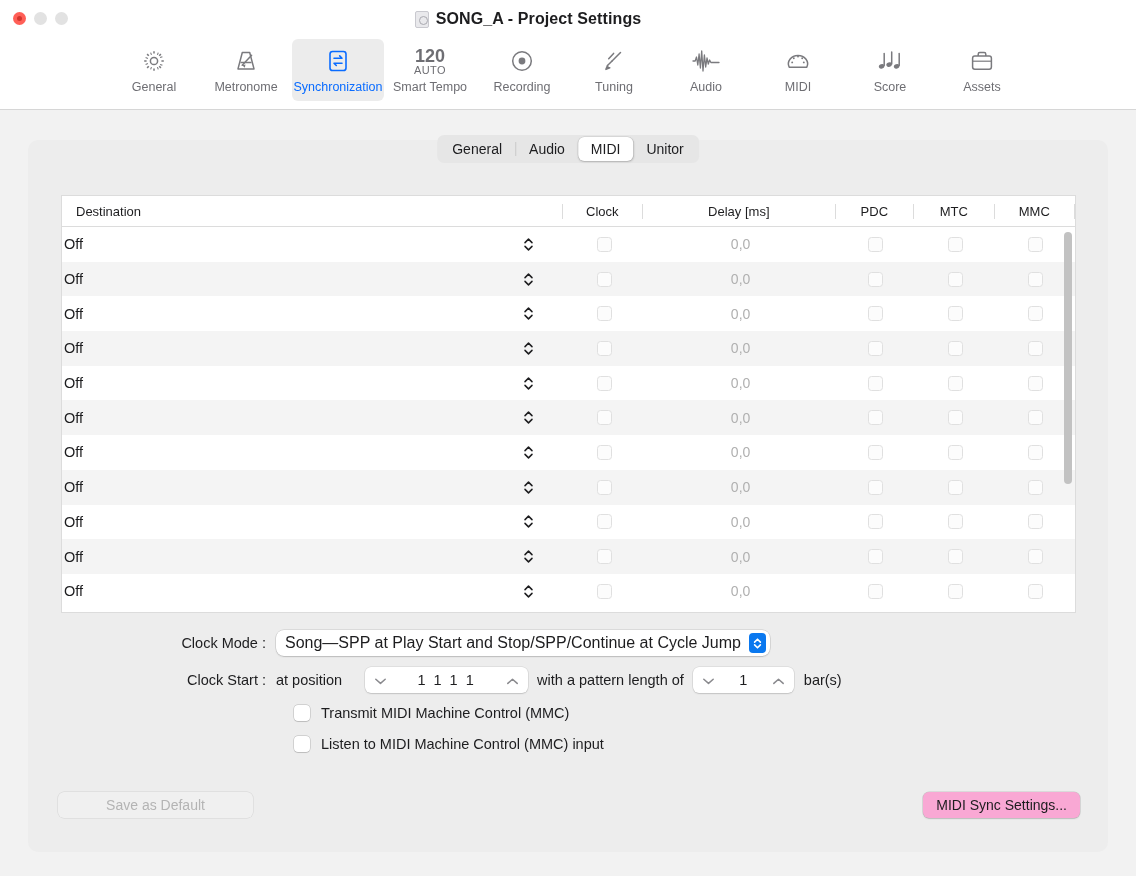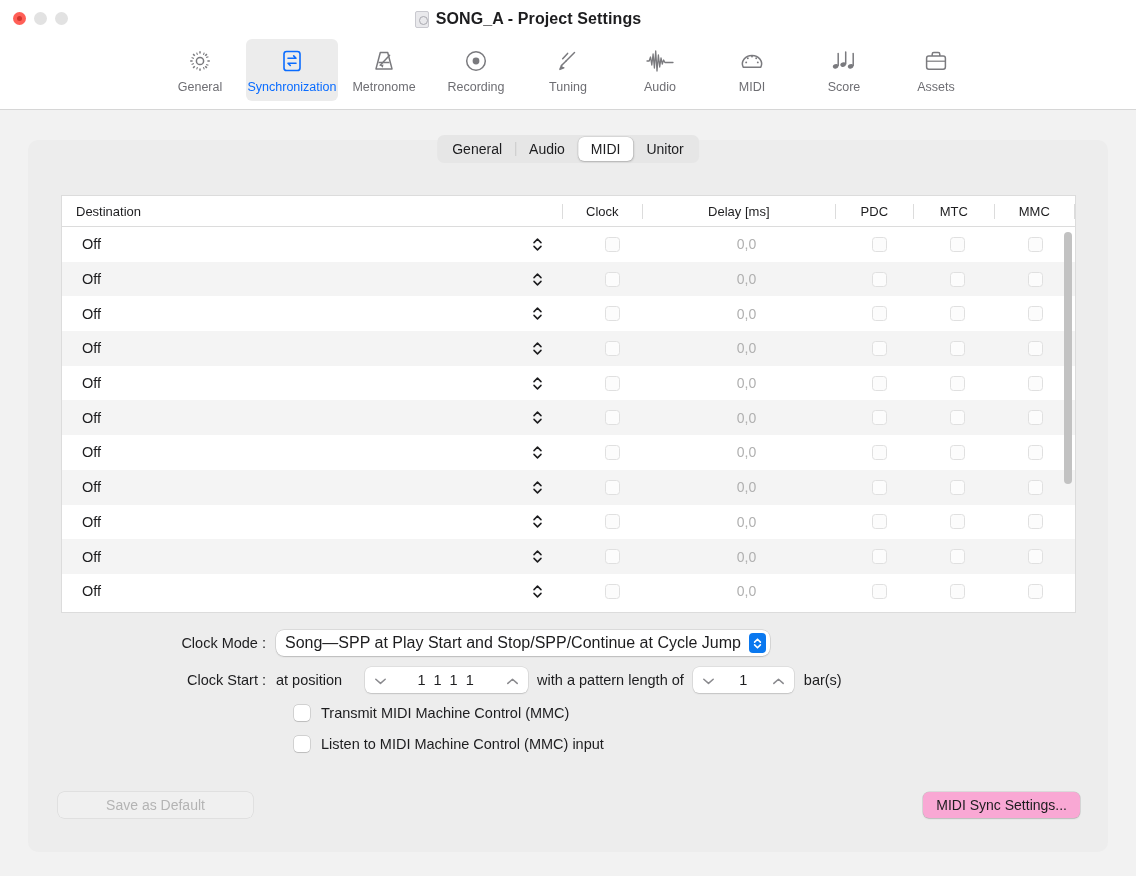--- a/index.html
+++ b/index.html
@@ -141,21 +141,21 @@
   .th-mmc { width: 83px; justify-content: center; }
 
   .tbody { position: relative; height: 385px; }
   .trow {
     height: 34.7px; display: flex; align-items: center;
     background: #ffffff;
   }
   .trow.alt { background: #f4f4f4; }
   .td-dest {
     width: 446px; padding-left: 2px;
-    font-size: 14.5px; color: #1d1d1f; margin-left: 18px;
+    font-size: 14.5px; color: #1d1d1f;
   }
   .td-stepper {
     width: 75px; display: flex; align-items: center; justify-content: center;
   }
   .stepper-glyph {
     display: flex; flex-direction: column; align-items: center; gap: 2px;
     color: #1d1d1f;
   }
   .stepper-glyph svg { display: block; }
   .td-cb { display: flex; align-items: center; justify-content: center; }
@@ -260,42 +260,49 @@
       <div class="tb-icon">
         <svg width="26" height="26" viewBox="0 0 26 26" fill="none" stroke="#7a7a7e" stroke-width="1.5">
           <circle cx="13" cy="13" r="3.6"></circle>
           <path d="M13 3.2v2.4M13 20.4v2.4M3.2 13h2.4M20.4 13h2.4M6.1 6.1l1.7 1.7M18.2 18.2l1.7 1.7M19.9 6.1l-1.7 1.7M7.8 18.2l-1.7 1.7"></path>
           <path d="M9.6 4.6l.9 2.3M16.4 19.1l.9 2.3M4.6 16.4l2.3-.9M19.1 9.6l2.3-.9M4.6 9.6l2.3.9M19.1 16.4l2.3.9M9.6 21.4l.9-2.3M16.4 6.9l.9-2.3" stroke-width="1.1"></path>
         </svg>
       </div>
       <div class="tb-label">General</div>
     </div>
 
-    <div class="tb-item selected">
-      <div class="tb-icon">
-        <svg width="26" height="26" viewBox="0 0 26 26" fill="none" stroke="#0a6cff" stroke-width="1.6">
-          <rect x="5" y="3.5" width="16" height="19" rx="2.6"></rect>
-          <path d="M9 10.2h8l-2.3-2.3M17 15.2H9l2.3 2.3" stroke-linecap="round" stroke-linejoin="round"></path>
-        </svg>
-      </div>
-      <div class="tb-label">Synchronization</div>
-    </div>
-
     <div class="tb-item">
       <div class="tb-icon">
         <svg width="28" height="26" viewBox="0 0 28 26" fill="none" stroke="#7a7a7e" stroke-width="1.5">
           <path d="M10.3 4.5h7.4l4.3 16.4H6z" stroke-linejoin="round"></path>
           <path d="M8.5 14.5h11"></path>
           <path d="M19.6 7.2L10.2 17.2" stroke-linecap="round"></path>
           <path d="M10.2 17.2l3.3-.7-.7 3.3z" fill="#7a7a7e" stroke="none"></path>
         </svg>
       </div>
       <div class="tb-label">Metronome</div>
     </div>
 
+    <div class="tb-item selected">
+      <div class="tb-icon">
+        <svg width="26" height="26" viewBox="0 0 26 26" fill="none" stroke="#0a6cff" stroke-width="1.6">
+          <rect x="5" y="3.5" width="16" height="19" rx="2.6"></rect>
+          <path d="M9 10.2h8l-2.3-2.3M17 15.2H9l2.3 2.3" stroke-linecap="round" stroke-linejoin="round"></path>
+        </svg>
+      </div>
+      <div class="tb-label">Synchronization</div>
+    </div>
+
+    <div class="tb-item">
+      <div class="tb-icon" style="flex-direction:column;">
+        <div class="tempo-num">120</div>
+        <div class="tempo-auto">AUTO</div>
+      </div>
+      <div class="tb-label">Smart Tempo</div>
+    </div>
 
     <div class="tb-item">
       <div class="tb-icon">
         <svg width="26" height="26" viewBox="0 0 26 26" fill="none" stroke="#7a7a7e" stroke-width="1.5">
           <circle cx="13" cy="13" r="9.3"></circle>
           <circle cx="13" cy="13" r="3.4" fill="#7a7a7e" stroke="none"></circle>
         </svg>
       </div>
       <div class="tb-label">Recording</div>
     </div>

